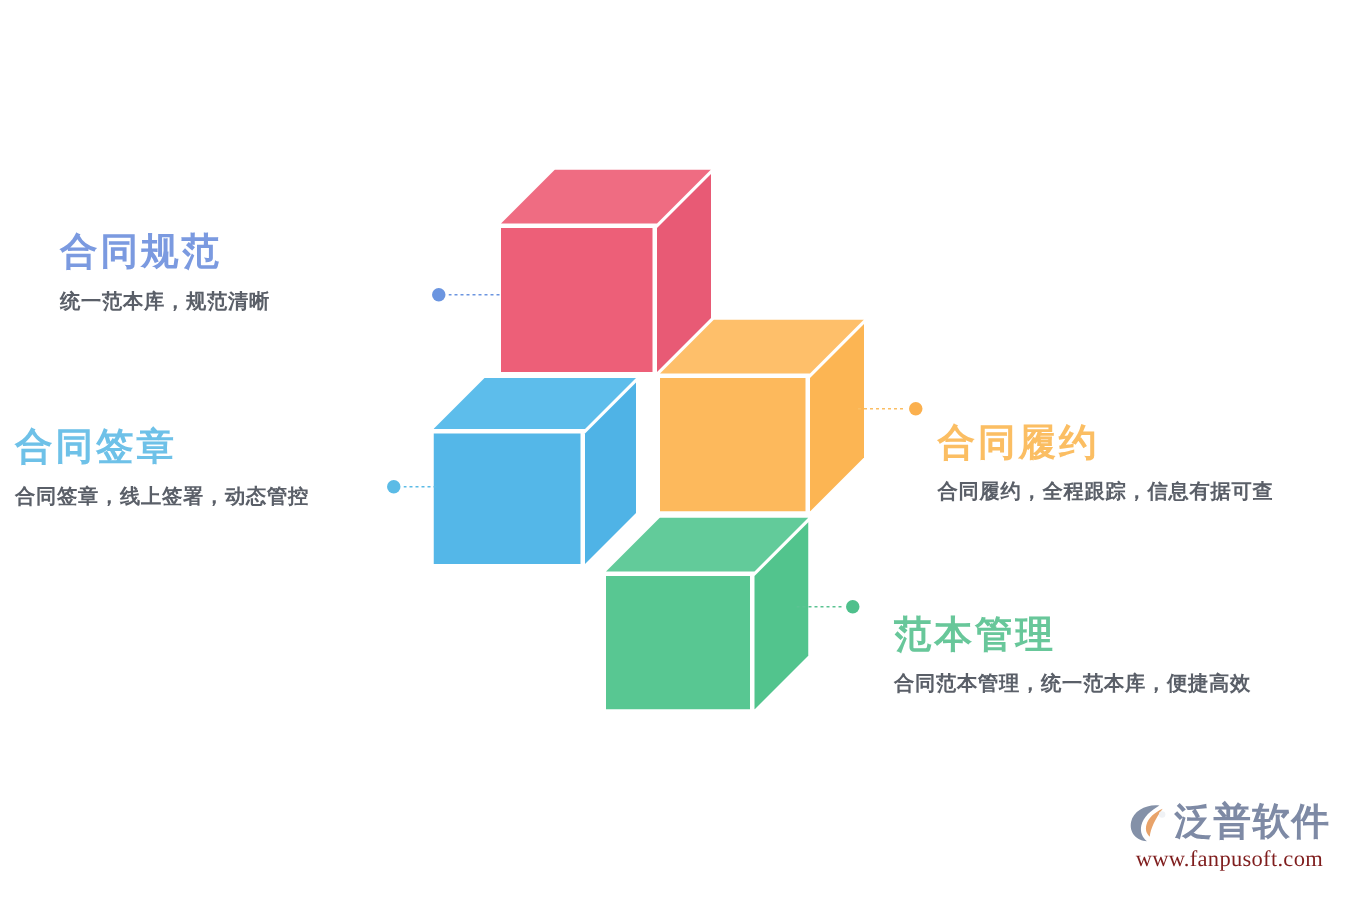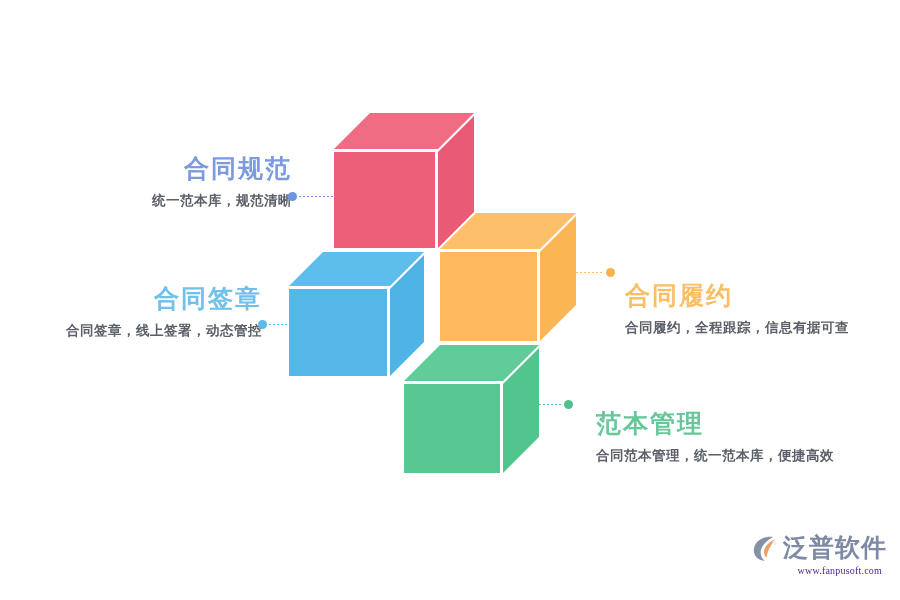--- a/index.html
+++ b/index.html
@@ -16,21 +16,21 @@
   
   .label{position:absolute;}
   .label .title{
     font-size:25px;font-weight:700;letter-spacing:2px;line-height:1.2;
     white-space:nowrap;
   }
   .label .desc{
     font-size:13.5px;font-weight:700;color:#5a5f68;letter-spacing:.5px;
     line-height:1.3;white-space:nowrap;margin-top:9px;
   }
-  .label.left{text-align:right;margin-left:20px;}
+  .label.left{text-align:left;}
   .label.right{text-align:left;}
 
   
   .conn{position:absolute;height:9px;}
   .conn .dot{
     position:absolute;top:0;width:9px;height:9px;border-radius:50%;
   }
   .conn .line{
     position:absolute;top:4px;height:1px;
     background-image:linear-gradient(to right,currentColor 55%,rgba(255,255,255,0) 0%);
@@ -44,21 +44,21 @@
   
   .logo{position:absolute;right:18px;bottom:14px;width:132px;height:56px;}
   .logo-row{display:flex;align-items:center;height:36px;text-align:right;}
   .logo-mark{width:30px;height:30px;margin-right:3px;flex:none;}
   .logo-name{
     font-size:25px;font-weight:700;color:#7e8aa5;letter-spacing:1px;
     line-height:30px;white-space:nowrap;
     font-family:"DejaVu Sans","Liberation Sans",sans-serif;
   }
   .logo-url{
-    font-size:10px;color:#4c1d95;letter-spacing:.2px;text-align:right;
+    font-size:15px;color:#7f1d1d;letter-spacing:.2px;text-align:right;
     font-family:"Liberation Serif","DejaVu Serif",serif;
     margin-top:-1px;white-space:nowrap;
   }
 </style>
 </head>
 <body>
 
 <div class="stage">
 
   <div class="cube" style="left:334px;top:113px;width:140px;height:135px;">

